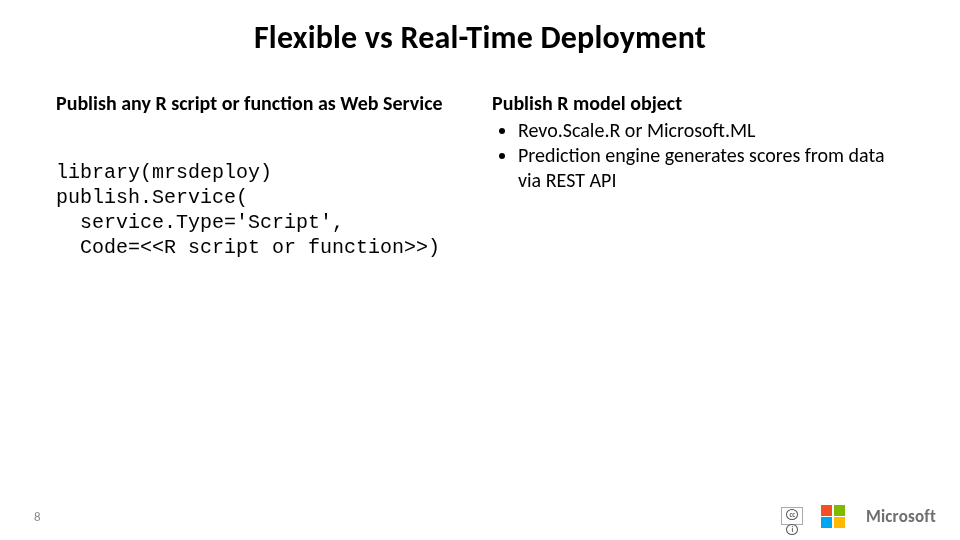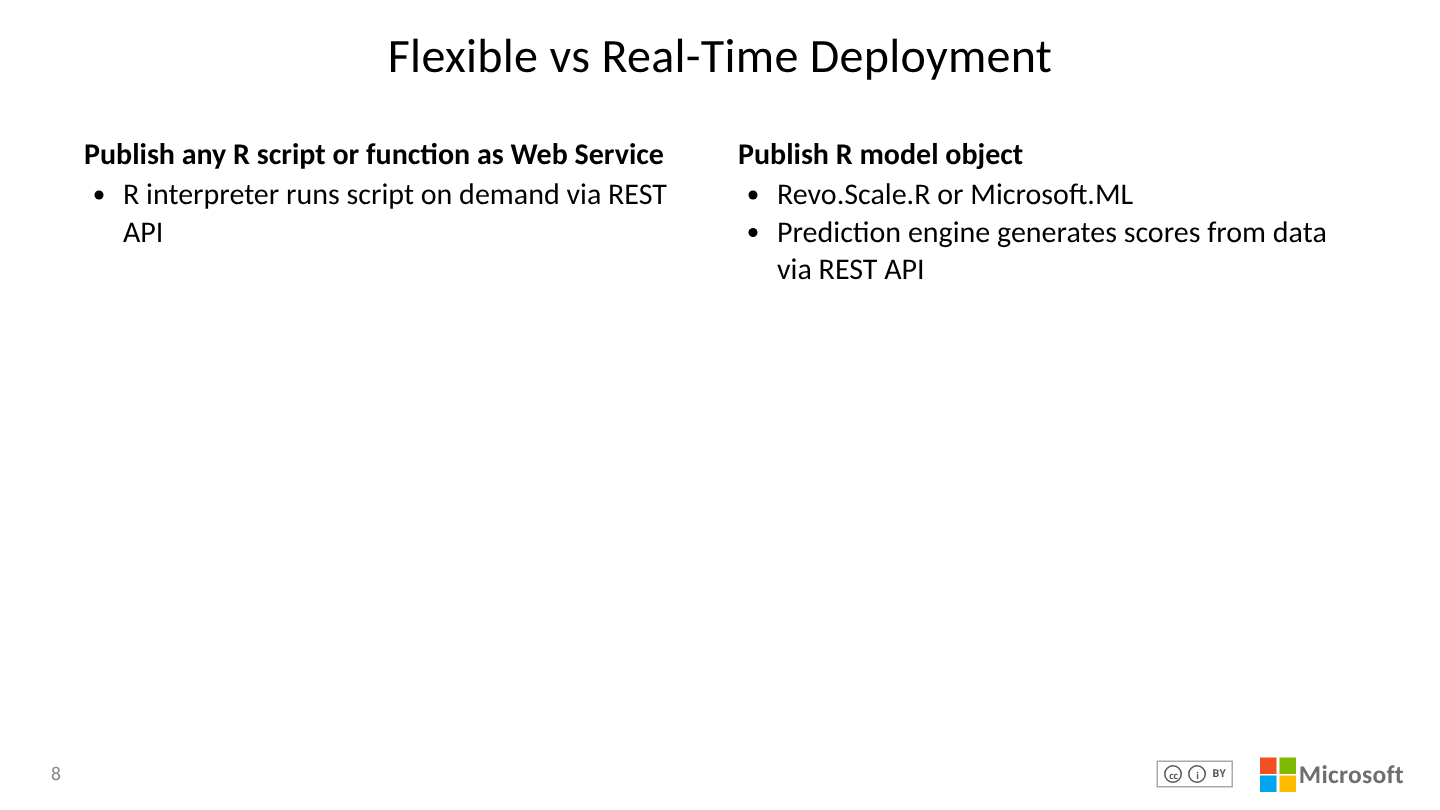--- a/index.html
+++ b/index.html
@@ -1,50 +1,51 @@
 <!DOCTYPE html>
 <html><head>
 <meta charset="utf-8">
 <style>
   * { box-sizing: border-box; margin: 0; padding: 0; }
   html, body { width: 960px; height: 540px; background: #fff; font-family: "Segoe UI", Calibri, Arial, sans-serif; color: #000; }
   .slide { position: relative; width: 960px; height: 540px; }
-  .title { font-size: 32px; font-weight: 400; text-align: center; padding-top: 18px; letter-spacing: 0.2px; }
+  .title { font-size: 32px; font-weight: 700; text-align: center; padding-top: 18px; letter-spacing: 0.2px; }
   .cols { display: flex; padding: 34px 56px 0 56px; gap: 24px; }
   .col { flex: 1; }
   .col h2 { font-size: 24px; font-weight: 700; margin-bottom: 10px; }
   .para { font-size: 20px; line-height: 1.25; font-weight: bold; }
   .bullets { list-style: disc; padding-left: 26px; font-size: 20px; line-height: 1.25; margin-top: 2px; }
   .code { font-family: "Courier New", Consolas, monospace; font-size: 20px; line-height: 1.25; margin-top: 44px; white-space: pre; }
   .pagenum { position: absolute; bottom: 16px; left: 34px; font-size: 13px; color: #888; }
   .footer-logos { position: absolute; bottom: 12px; right: 24px; display: flex; align-items: center; gap: 18px; }
-  .cc { display: flex; align-items: center; gap: 4px; border: 1px solid #aaa; padding: 1px 4px; height: 18px; }
+  .cc { display: flex; align-items: center; gap: 4px; border: 1px solid #aaa; padding: 1px 4px; height: 18px; flex-direction: column; }
   .cc-circle { width: 12px; height: 12px; border: 1.2px solid #555; border-radius: 50%; display: flex; align-items: center; justify-content: center; font-size: 7px; color: #555; font-weight: 700; }
   .cc-by { font-size: 8px; font-weight: 700; letter-spacing: 0.3px; color: #555; }
-  .ms-logo { display: flex; align-items: center; gap: 2px; }
+  .ms-logo { display: flex; align-items: center; gap: 21px; }
   .ms-squares { display: grid; grid-template-columns: 11px 11px; grid-template-rows: 11px 11px; gap: 1.5px; }
   .sq { width: 11px; height: 11px; }
   .sq1 { background: #f25022; }
   .sq2 { background: #7fba00; }
   .sq3 { background: #00a4ef; }
   .sq4 { background: #ffb900; }
   .ms-text { font-size: 17px; font-weight: 600; color: #6e6e6e; letter-spacing: 0.2px; }
 </style>
 </head>
 <body>
 
 <div class="slide">
   <h1 class="title">Flexible vs Real-Time Deployment</h1>
 
   <div class="cols">
     <div class="col">
       <p class="para">Publish any R script or function as Web Service</p>
-      <ul class="bullets">
-        <li>R interpreter runs script on demand via REST API</li>
-      </ul>
+      <div class="code"><span>library(mrsdeploy)</span>
+<span>publish.Service(</span>
+<span>  service.Type='Script',</span>
+<span>  Code=&lt;&lt;R script or function&gt;&gt;)</span></div>
     </div>
 
     <div class="col">
       <p class="para">Publish R model object</p>
       <ul class="bullets">
         <li>Revo.Scale.R or Microsoft.ML</li>
         <li>Prediction engine generates scores from data via REST API</li>
       </ul>
     </div>
   </div>

